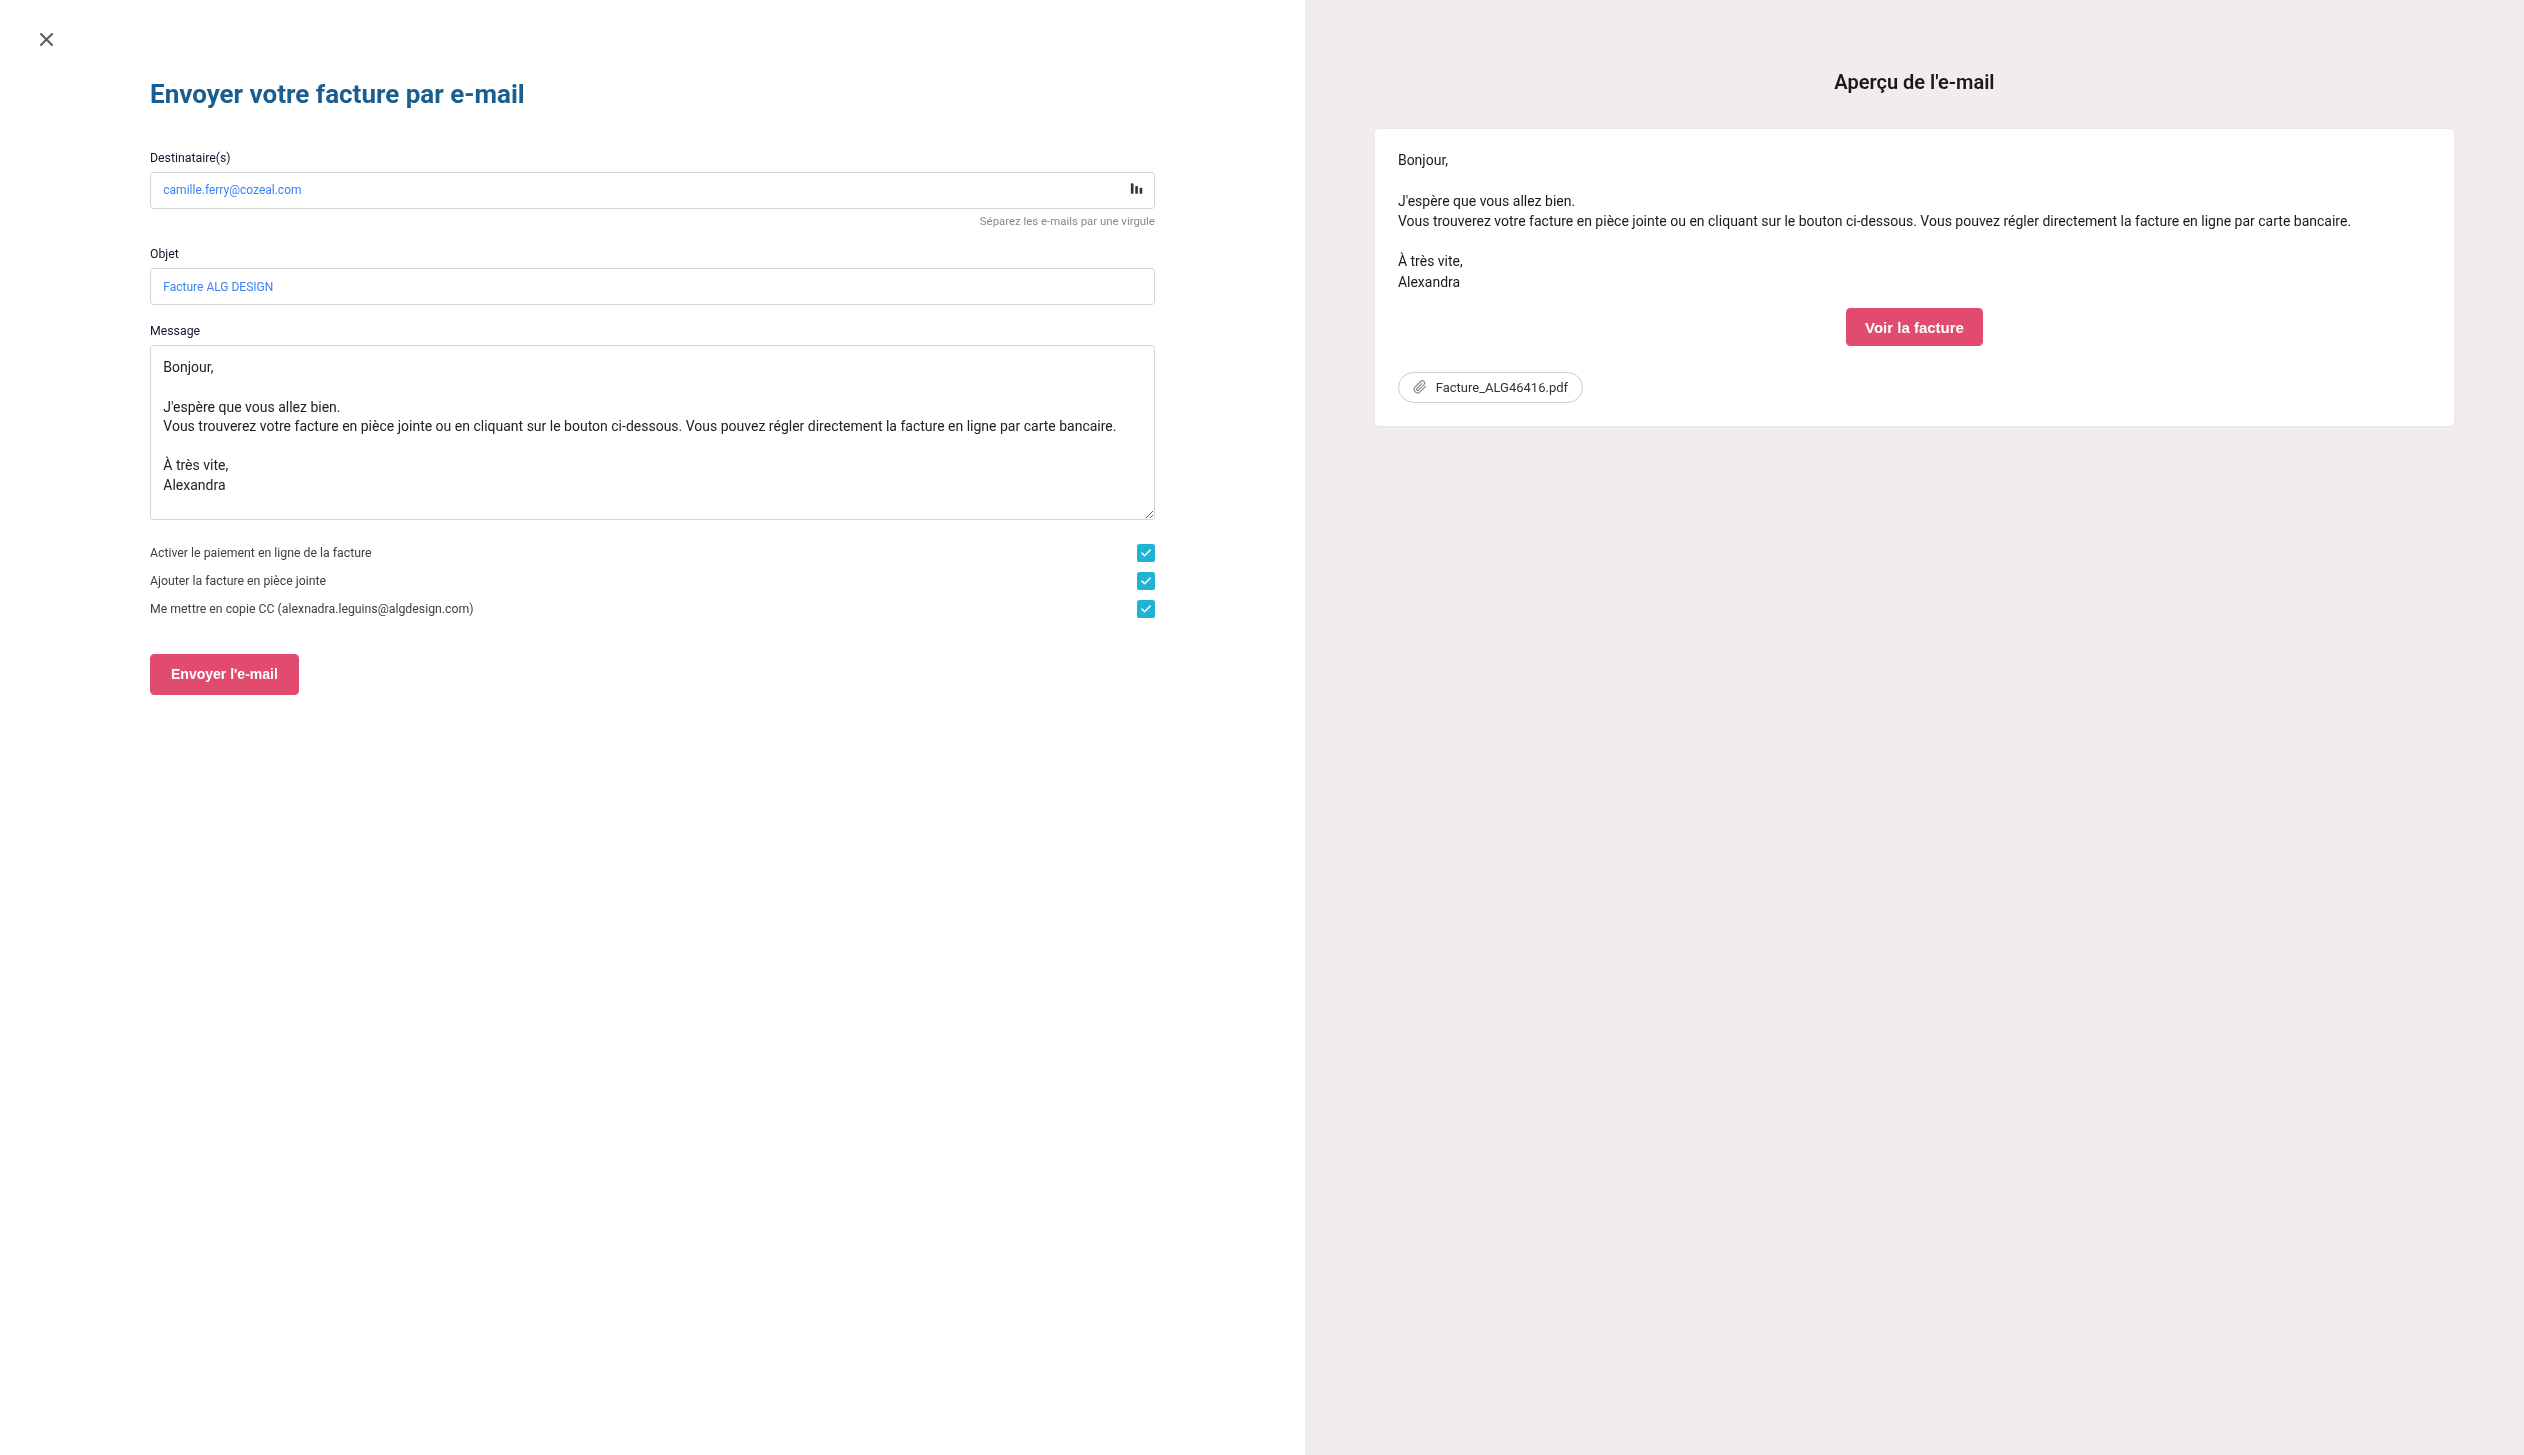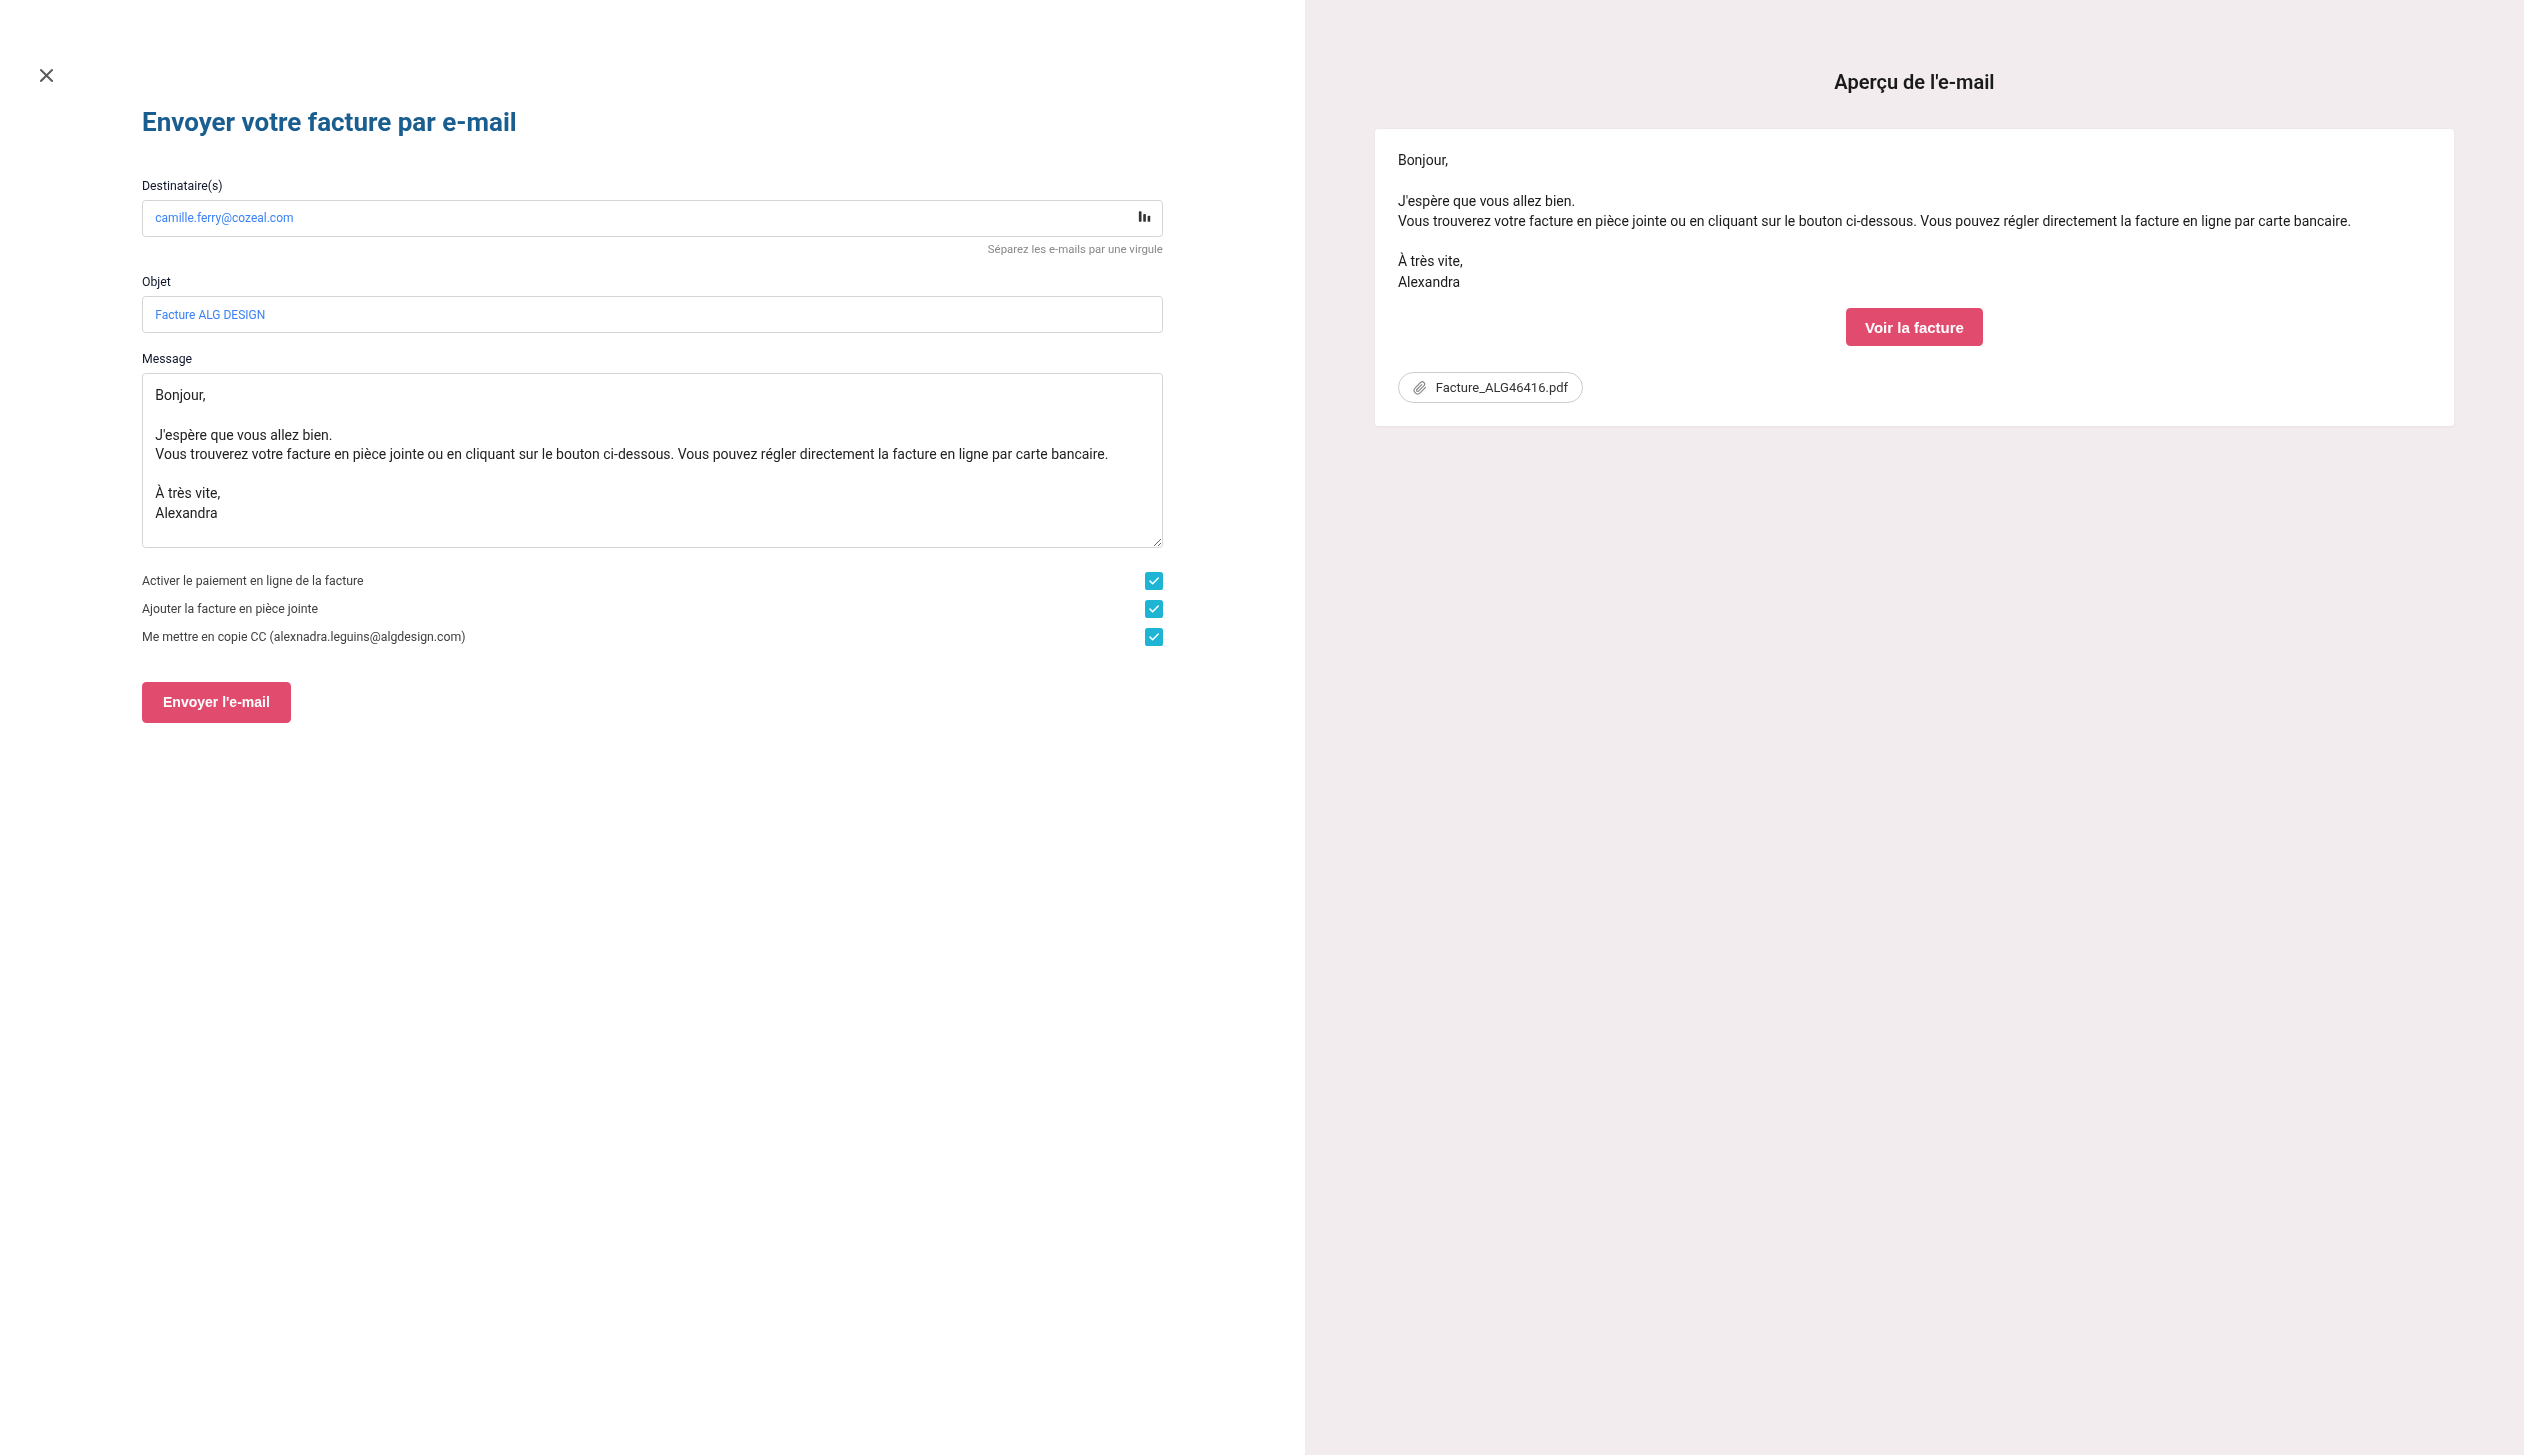--- a/index.html
+++ b/index.html
@@ -13,22 +13,21 @@
       display: flex;
       width: 100%;
       height: 100vh;
       background: #ffffff;
     }
     
     .panel-left {
       width: 51.7%;
       background: #ffffff;
       position: relative;
-      padding: 0;
-      margin-top: 36px;
+      padding: 8px;
     }
     
     .panel-right {
       width: 48.3%;
       background: #f2ecee;
       padding: 70px 70px 35px 70px;
     }
     
     .close-btn {
       position: absolute;
@@ -182,21 +181,21 @@
       border-radius: 4.4px;
       font-size: 15px;
       font-weight: 600;
       cursor: pointer;
       display: block;
       margin: 0 auto 26px auto;
     }
     
     .attachment-chip {
       display: inline-flex;
-      align-items: flex-end;
+      align-items: flex-start;
       gap: 8.8px;
       padding: 7px 14px;
       border: 0.9px solid #ccc;
       border-radius: 17.5px;
       font-size: 13px;
       color: #333;
     }
     
     .attachment-chip svg {
       color: #888;

